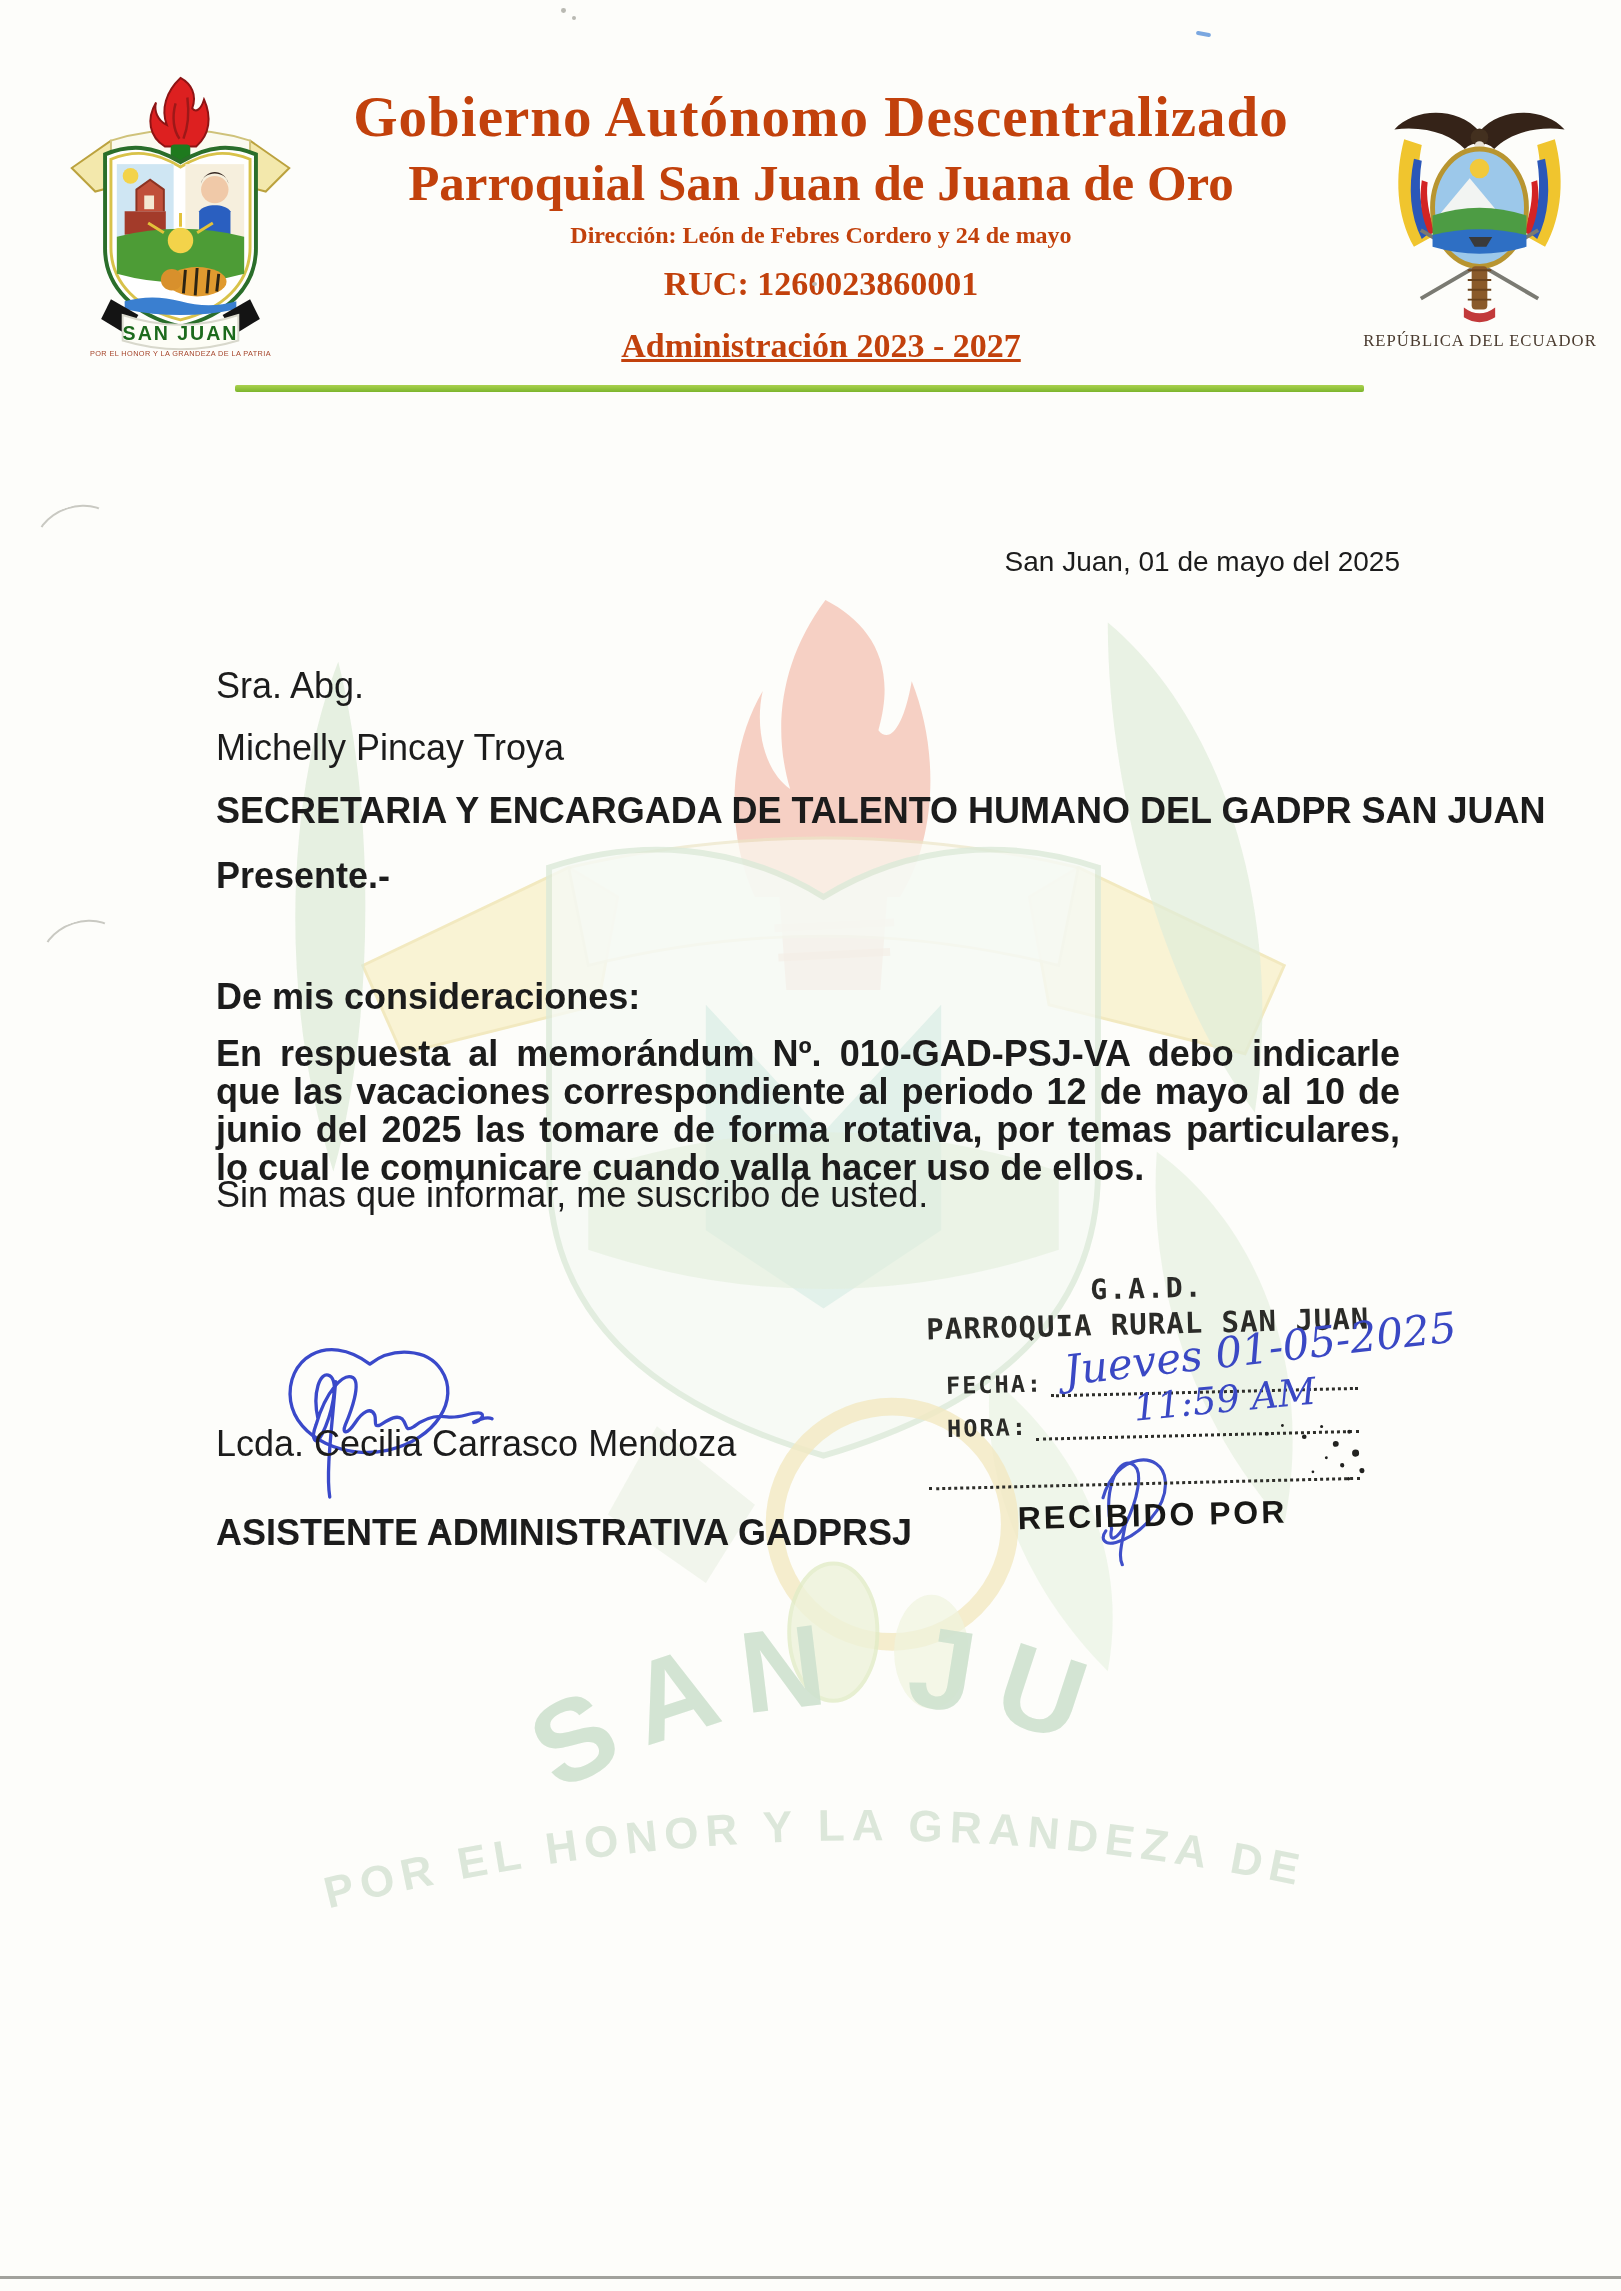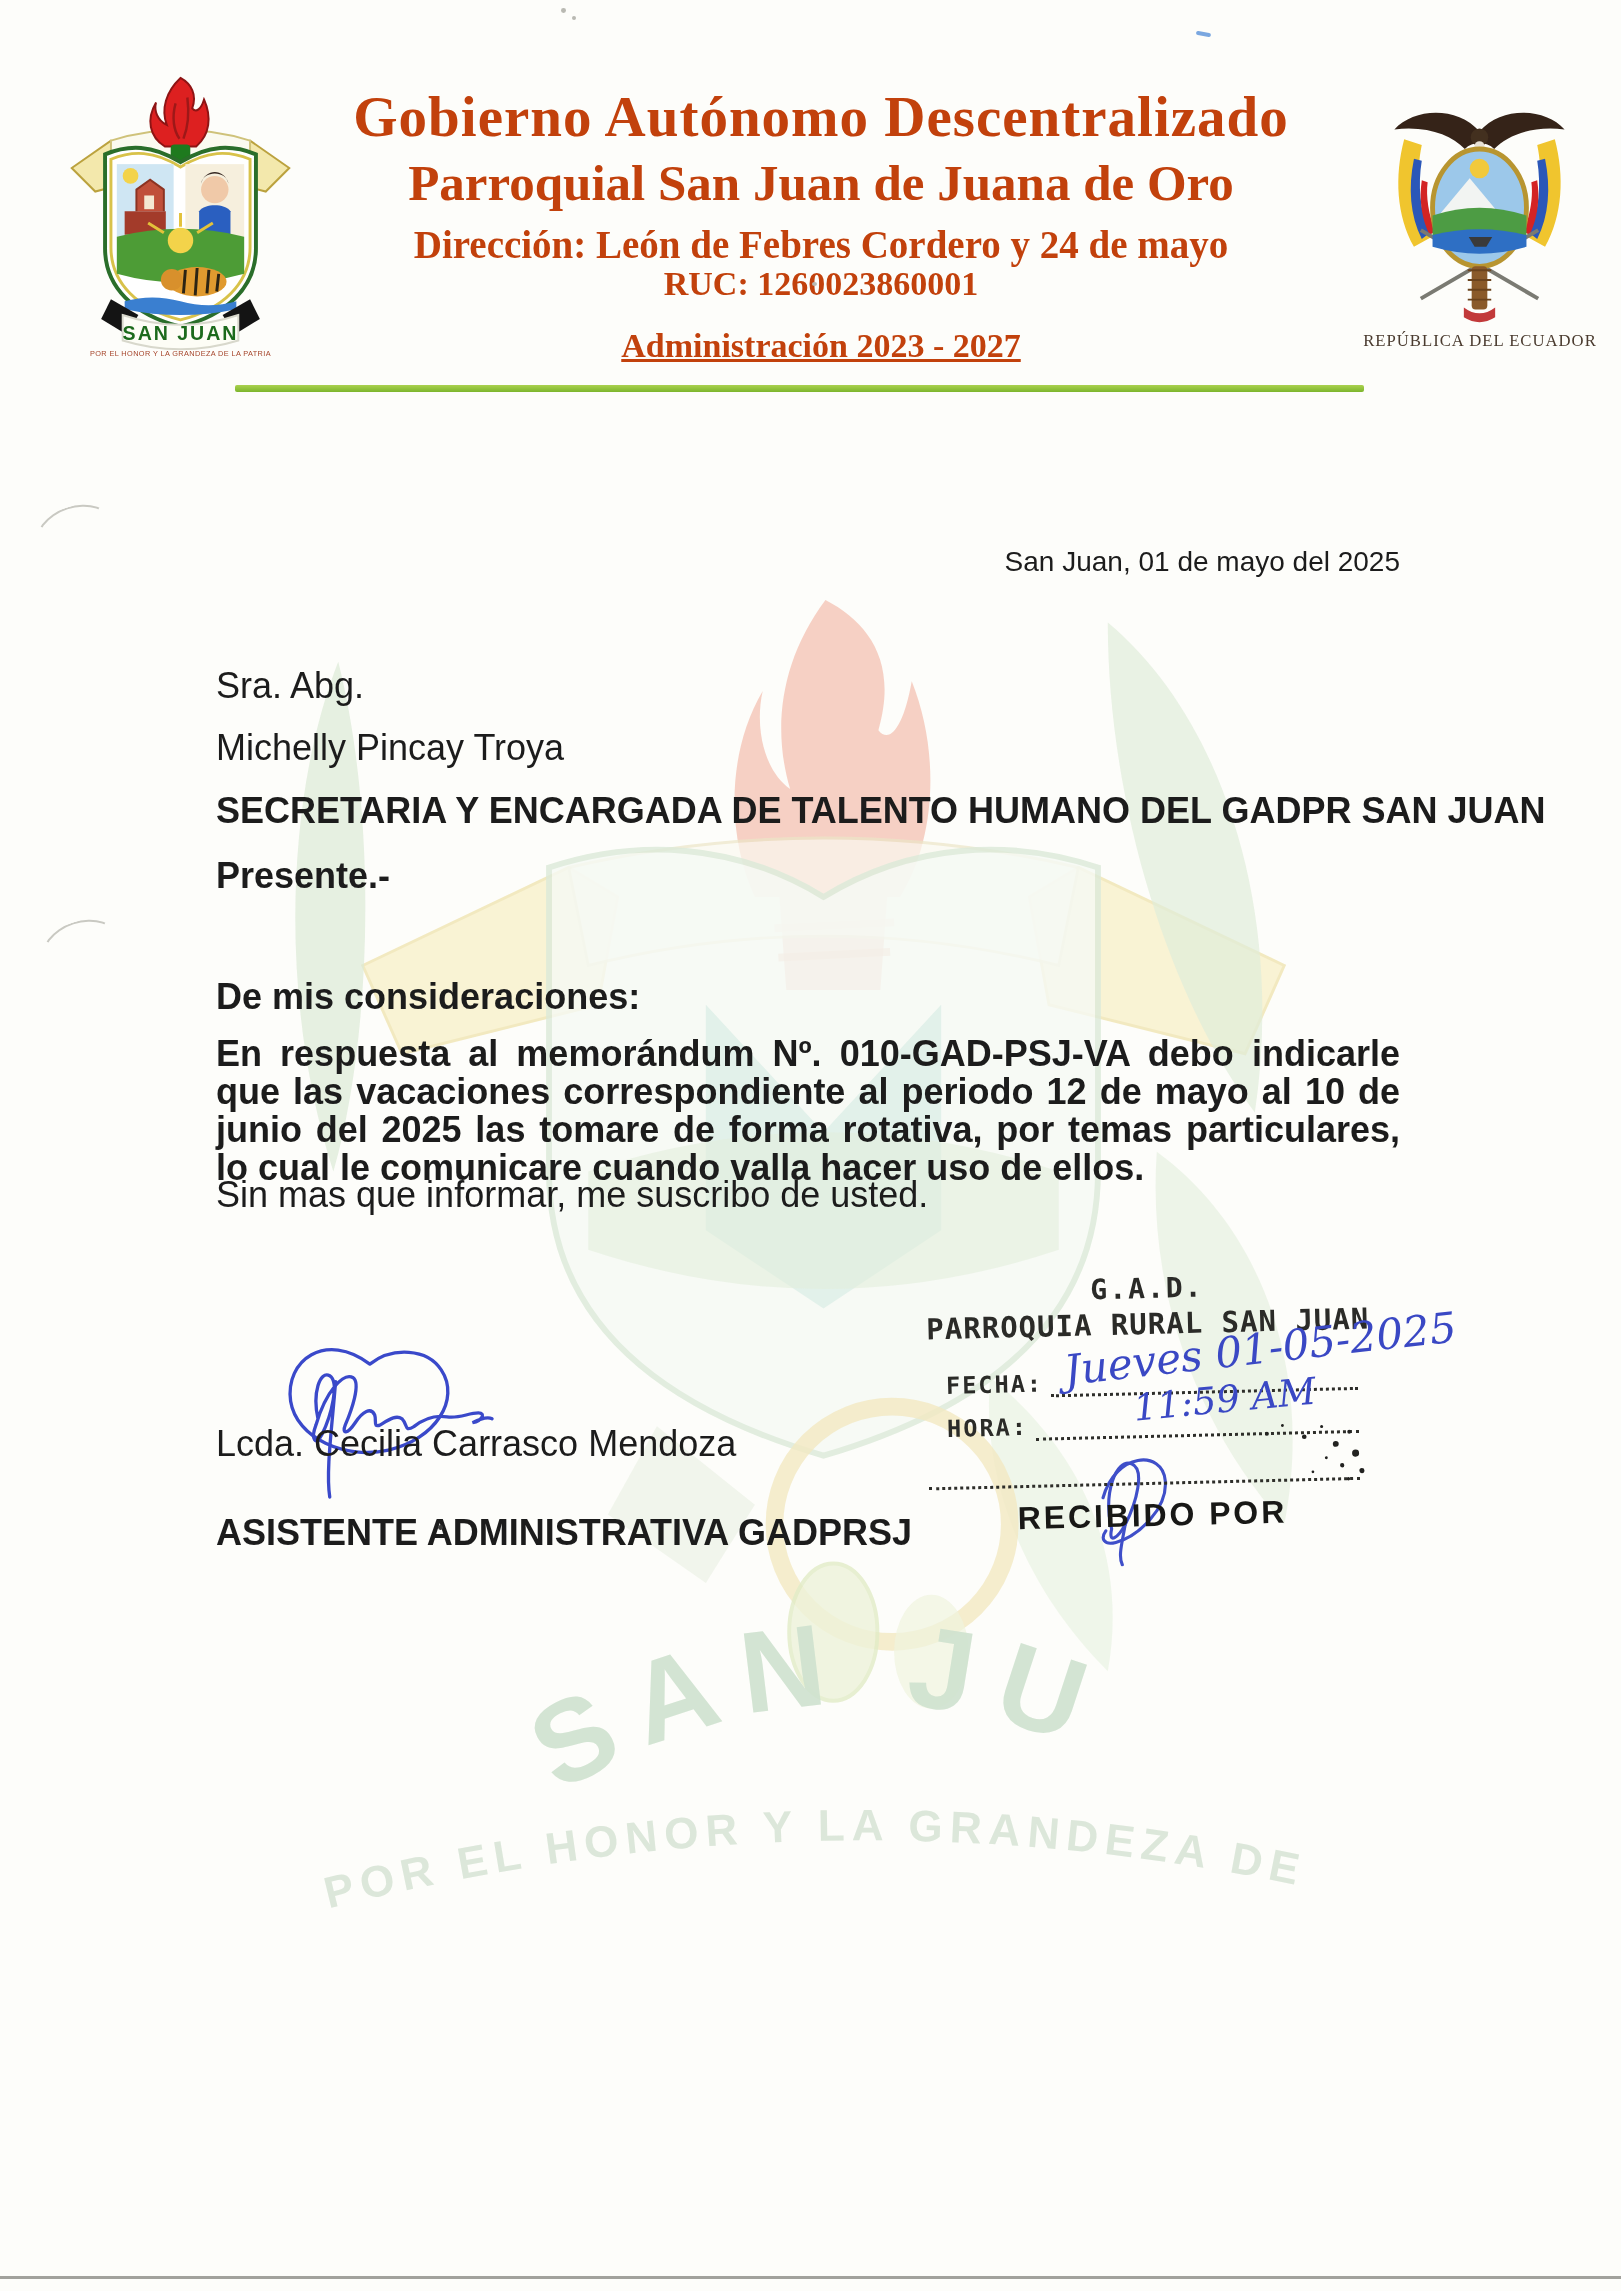--- a/index.html
+++ b/index.html
@@ -7,21 +7,21 @@
     position:relative;width:1621px;height:2292px;margin:0 auto;
     background:#fdfdfa;overflow:hidden;
     font-family:"Liberation Sans",sans-serif;color:#1c1c1c;
   }
   .abs{position:absolute;}
   
   .hdr-line{position:absolute;left:245px;width:1152px;text-align:center;
     font-family:"Liberation Serif",serif;font-weight:bold;color:#c2410c;}
   .hdr-l1{top:84px;font-size:57px;letter-spacing:1px;}
   .hdr-l2{top:154px;font-size:51px;}
-  .hdr-l3{top:222px;font-size:39px;}
+  .hdr-l3{top:222px;font-size:24px;}
   .hdr-l4{top:265px;font-size:34px;}
   .hdr-l5{top:307px;font-size:34px;}
   .hdr-l6{top:327px;font-size:34px;}
   .green-rule{position:absolute;left:235px;top:385px;width:1129px;height:6.9px;
     background:linear-gradient(#aad14e,#7cb52c);border-radius:2px;}
   .ecuador-caption{position:absolute;left:1333px;top:331px;width:294px;text-align:center;
     font-family:"Liberation Serif",serif;font-size:16.7px;letter-spacing:1px;color:#4a3b2f;}
   
   .date-line{position:absolute;left:980px;top:546px;width:420px;text-align:right;font-size:28px;}
   .txt{position:absolute;left:216px;font-size:36px;}

